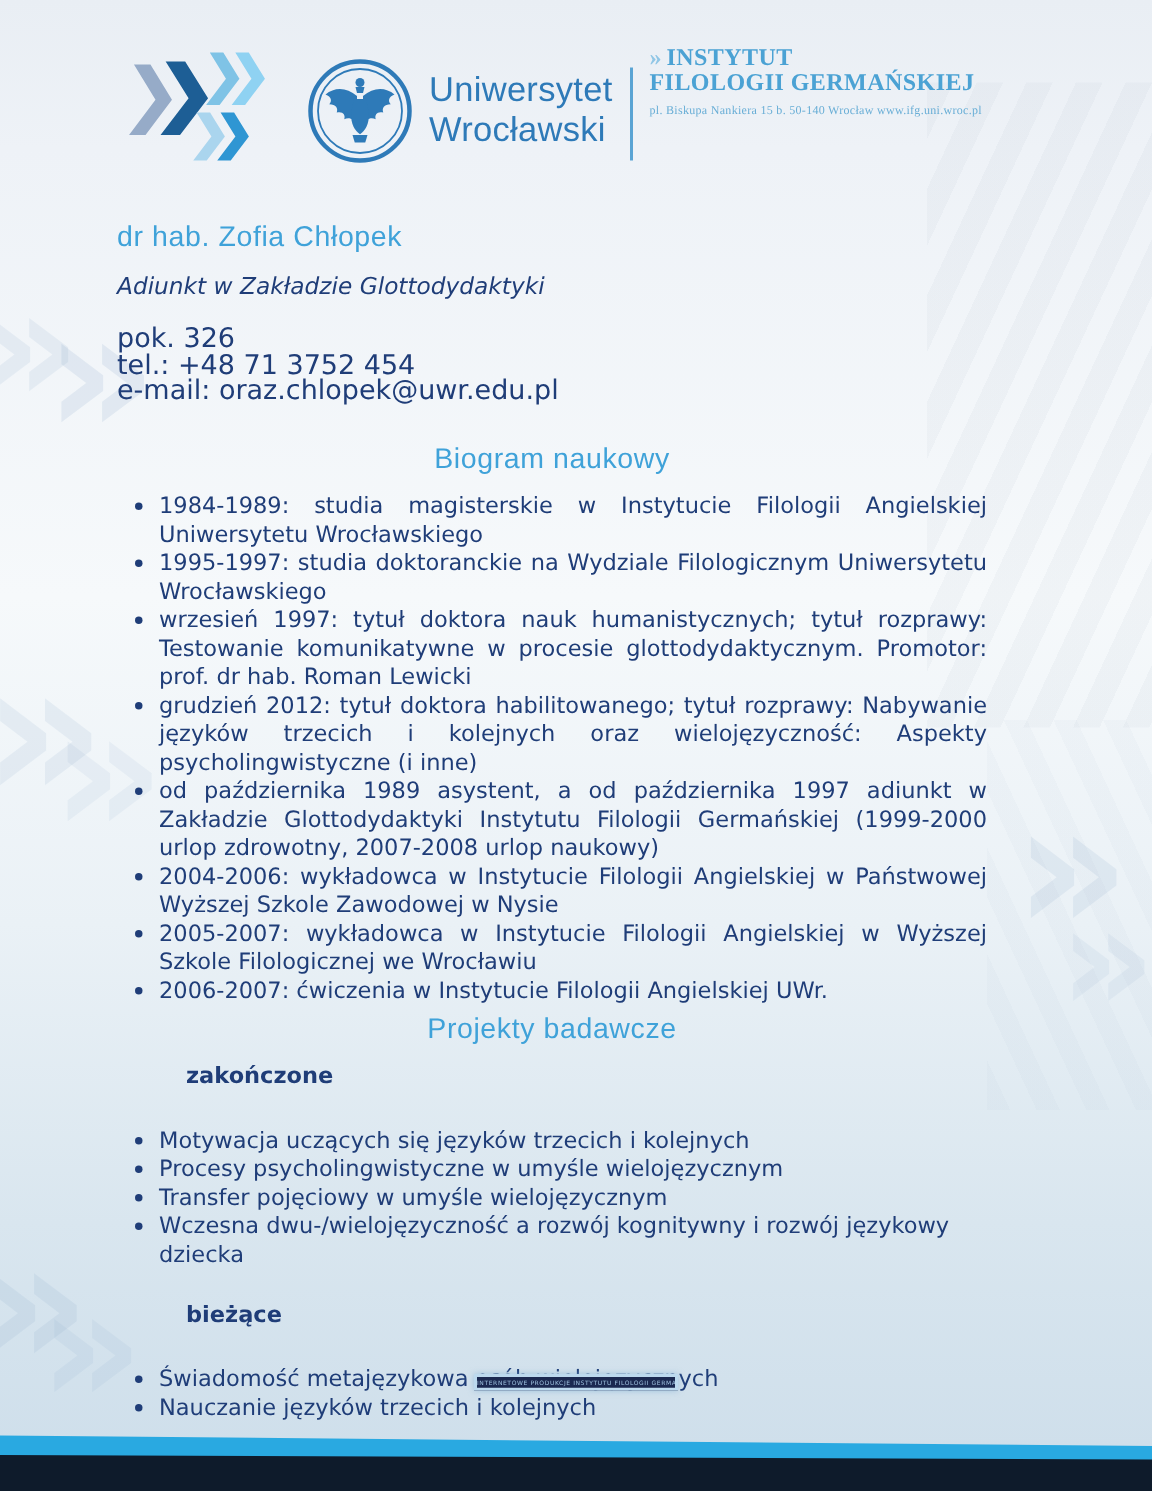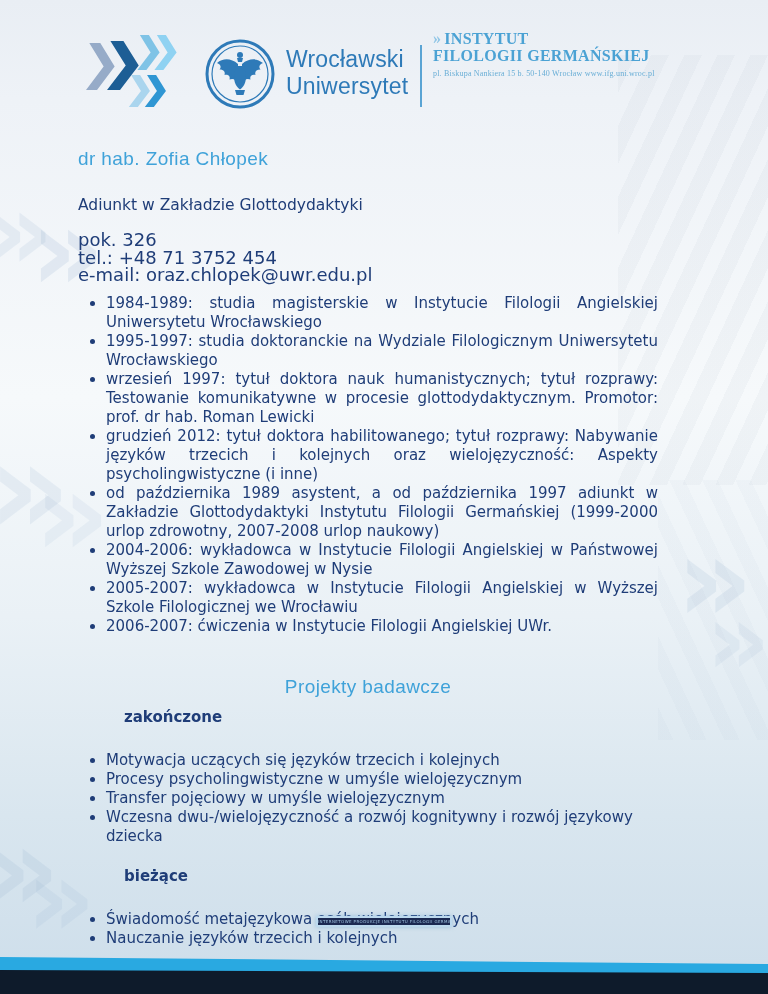--- a/index.html
+++ b/index.html
@@ -41,21 +41,21 @@
   .inst-line1 .chev{ color:#90c6e6; margin-right:3px; }
   .inst-line2{ font-size:16px; font-weight:bold; line-height:17px; color:#4ba2d4; letter-spacing:.3px; }
   .inst-addr{ font-size:8px; color:#69aed6; margin-top:5px; letter-spacing:.2px; }
 
   
   .main{ position:absolute; top:148px; left:78px; width:580px; color:#1f3d78; }
   .person-name{
     font-family:"Liberation Sans",sans-serif;
     font-size:19px; color:#3fa2d9; letter-spacing:.4px;
   }
-  .position{ margin-top:26px; font-size:15.5px; }
+  .position{ margin-top:12px; font-size:15.5px;font-style:italic; }
   .contact{ margin-top:17px; font-size:18px; line-height:17.5px; }
 
   .section-title{
     font-family:"Liberation Sans",sans-serif; text-align:center;
     font-size:19px; color:#3fa2d9; letter-spacing:.4px;
   }
   .biogram .section-title{ margin-top:26px; }
   ul.blist{ margin-top:10px; padding-left:28px; list-style:disc outside; }
   ul.blist li{ font-size:15px; line-height:19px; text-align:justify; }
   ul.blist.plain li{ text-align:left; }
@@ -125,22 +125,22 @@
         <circle cx="36" cy="17" r="3"></circle>
         <path d="M33 20 h6 l-1 4 h-4 z"></path>
         <path d="M34 26 C27 20 19 20 13 25 C17 26.5 17.5 29.5 15.5 31.5 C20 31.5 21.5 34 20.5 37 C24.5 36 26.5 38.5 25.5 41.5 C29 40 32 41.5 32.5 44.5 L34 40 Z"></path>
         <path d="M38 26 C45 20 53 20 59 25 C55 26.5 54.5 29.5 56.5 31.5 C52 31.5 50.5 34 51.5 37 C47.5 36 45.5 38.5 46.5 41.5 C43 40 40 41.5 39.5 44.5 L38 40 Z"></path>
         <path d="M32 28 h8 l2 10 c0 7 -2.5 11 -6 13.5 C32.5 49 30 45 30 38 Z"></path>
         <path d="M31 52 h10 l-1.5 5 h-7 z"></path>
       </g>
     </svg>
 
     <div class="uniname">
+      <div>Uniwersytet</div>
       <div>Wrocławski</div>
-      <div>Uniwersytet</div>
     </div>
 
     <div class="divider"></div>
 
     <div class="institute">
       <div class="inst-line1">
         <span class="chev">»</span><span>INSTYTUT</span>
       </div>
       <div class="inst-line2">FILOLOGII GERMAŃSKIEJ</div>
       <div class="inst-addr">pl. Biskupa Nankiera 15 b. 50-140 Wrocław www.ifg.uni.wroc.pl</div>
@@ -151,20 +151,21 @@
 
     <div class="person-name">dr hab. Zofia Chłopek</div>
     <div class="position">Adiunkt w Zakładzie Glottodydaktyki</div>
     <div class="contact">
       <div>pok. 326</div>
       <div>tel.: +48 71 3752 454</div>
       <div>e-mail: oraz.chlopek@uwr.edu.pl</div>
     </div>
 
     <div class="biogram">
+      <div class="section-title">Biogram naukowy</div>
       <ul class="blist">
 
       <li>1984-1989: studia magisterskie w Instytucie Filologii Angielskiej Uniwersytetu Wrocławskiego</li>
           <li>1995-1997: studia doktoranckie na Wydziale Filologicznym Uniwersytetu Wrocławskiego</li>
           <li>wrzesień 1997: tytuł doktora nauk humanistycznych; tytuł rozprawy: Testowanie komunikatywne w procesie glottodydaktycznym. Promotor: prof. dr hab. Roman Lewicki</li>
           <li>grudzień 2012: tytuł doktora habilitowanego; tytuł rozprawy: Nabywanie języków trzecich i kolejnych oraz wielojęzyczność: Aspekty psycholingwistyczne (i inne)</li>
           <li>od października 1989 asystent, a od października 1997 adiunkt w Zakładzie Glottodydaktyki Instytutu Filologii Germańskiej (1999-2000 urlop zdrowotny, 2007-2008 urlop naukowy)</li>
           <li>2004-2006: wykładowca w Instytucie Filologii Angielskiej w Państwowej Wyższej Szkole Zawodowej w Nysie</li>
           <li>2005-2007: wykładowca w Instytucie Filologii Angielskiej w Wyższej Szkole Filologicznej we Wrocławiu</li>
           <li>2006-2007: ćwiczenia w Instytucie Filologii Angielskiej UWr.</li>

